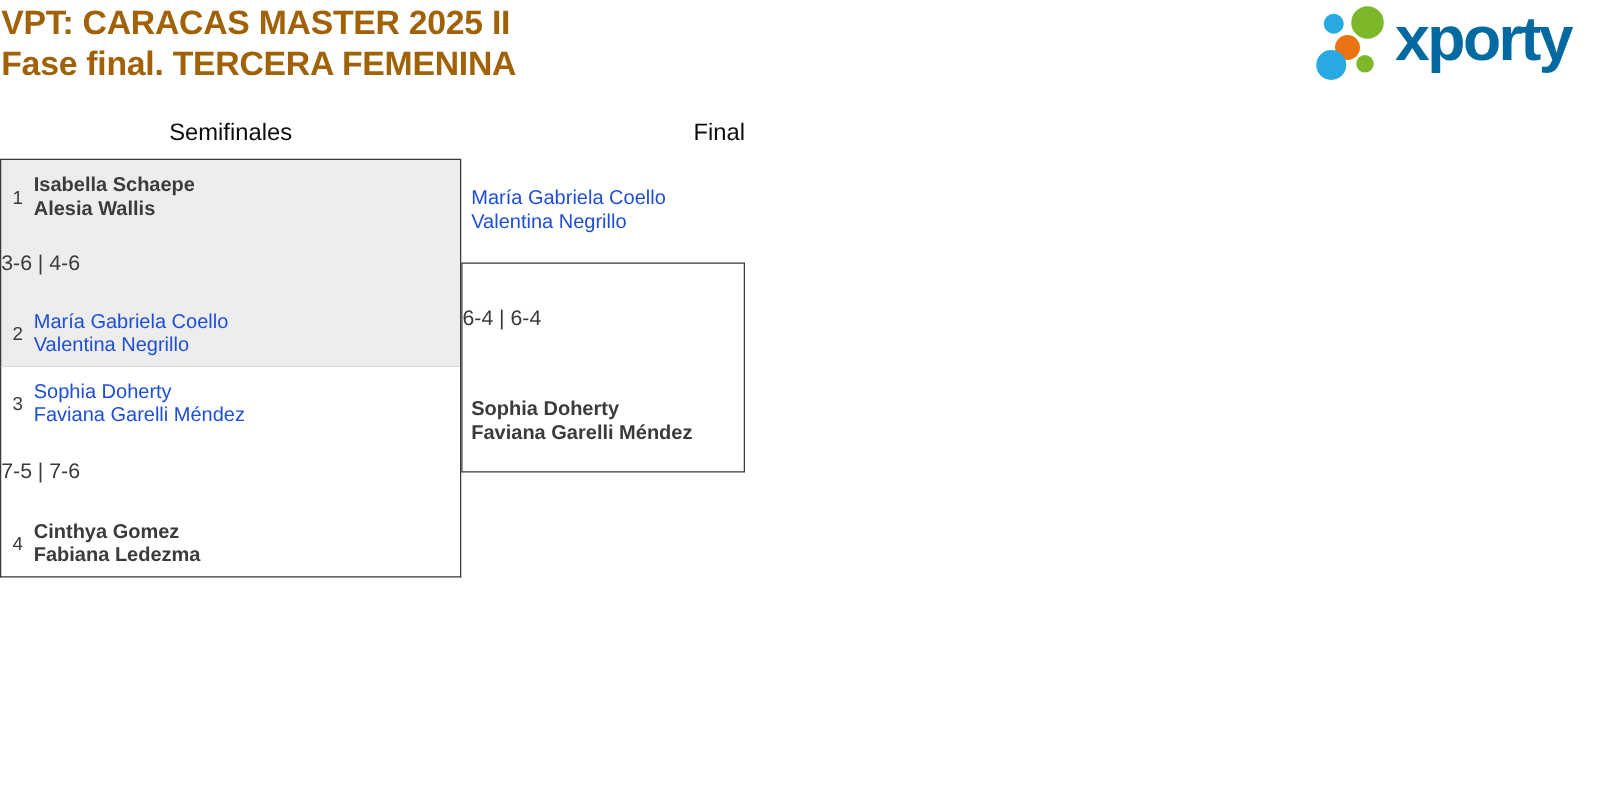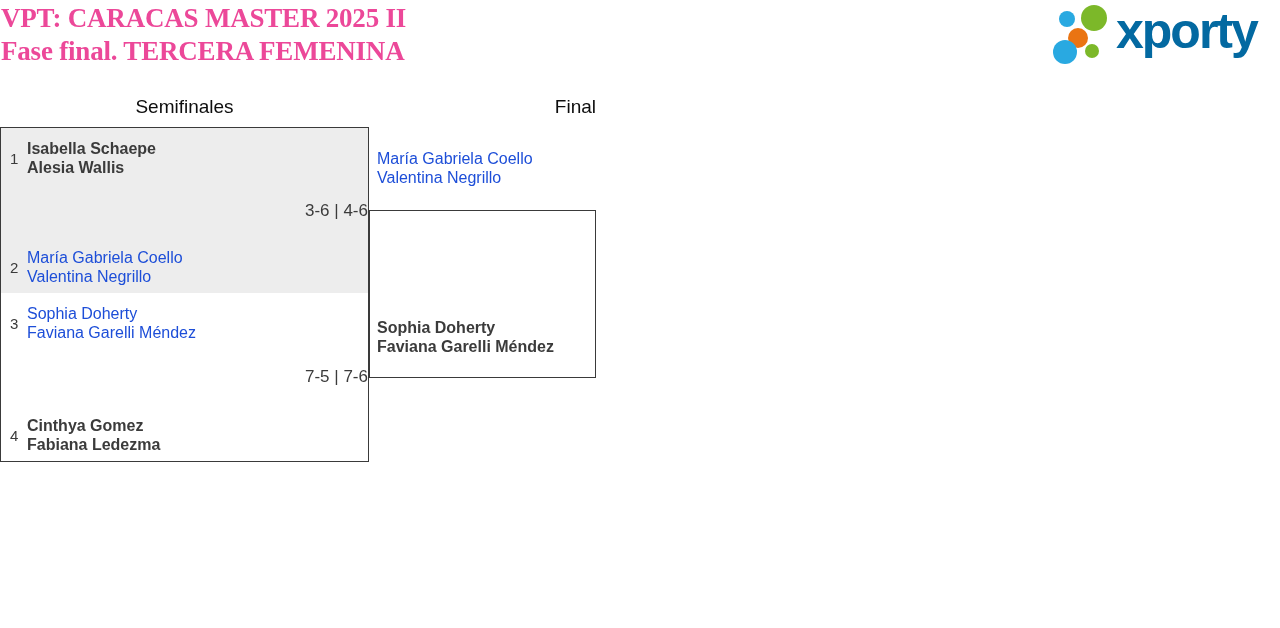--- a/index.html
+++ b/index.html
@@ -7,21 +7,21 @@
     width:1280px;height:628px;position:relative;overflow:hidden;
     background:#ffffff;
     font-family:"Liberation Sans", sans-serif;
     -webkit-font-smoothing:antialiased;
   }
 
   
   .title-line{
     position:absolute;left:1px;
     font-size:27px;line-height:32px;font-weight:700;
-    color:#ec4899;letter-spacing:-0.2px;white-space:nowrap;font-family:Liberation Serif, serif;
+    color:#a16207;letter-spacing:-0.2px;white-space:nowrap;
   }
   .title-1{top:2px;}
   .title-2{top:35px;}
 
   
   .logo{position:absolute;left:1048px;top:4px;display:flex;align-items:flex-start;cursor:pointer;}
   .logo-dots{display:block;}
   .logo-text{
     display:block;margin-left:6px;margin-top:-4px;
     font-size:50px;line-height:62px;font-weight:700;letter-spacing:-2px;
@@ -59,21 +59,21 @@
   .names{display:block;}
   .pline{
     display:block;font-size:16px;line-height:19px;color:#3b3b3b;font-weight:700;
   }
   .winner .pline{font-weight:400;color:#1d4ed8;}
   .team.t-top{top:11px;}
   .team.t-bottom{bottom:7px;}
 
   
   .match-score{
-    position:absolute;left:0;right:0;text-align:right;
+    position:absolute;left:0;right:0;text-align:left;
     font-size:17px;line-height:20px;color:#3b3b3b;white-space:nowrap;
   }
   .score-centered{top:50%;transform:translateY(-50%);}
   .final-card .match-score{top:34px;}
 
   
   .final-team-winner{
     position:absolute;left:377px;top:149px;white-space:nowrap;
   }
   .final-team-runnerup{
@@ -137,19 +137,20 @@
 </div>
 
 <div class="final-team-winner winner">
   <span class="names">
     <span class="pline">María Gabriela Coello</span>
     <span class="pline">Valentina Negrillo</span>
   </span>
 </div>
 
 <div class="match-card final-card">
+  <div class="match-score">6-4 | 6-4</div>
   <div class="final-team-runnerup">
     <span class="names">
       <span class="pline">Sophia Doherty</span>
       <span class="pline">Faviana Garelli Méndez</span>
     </span>
   </div>
 </div>
 
 </body></html>

